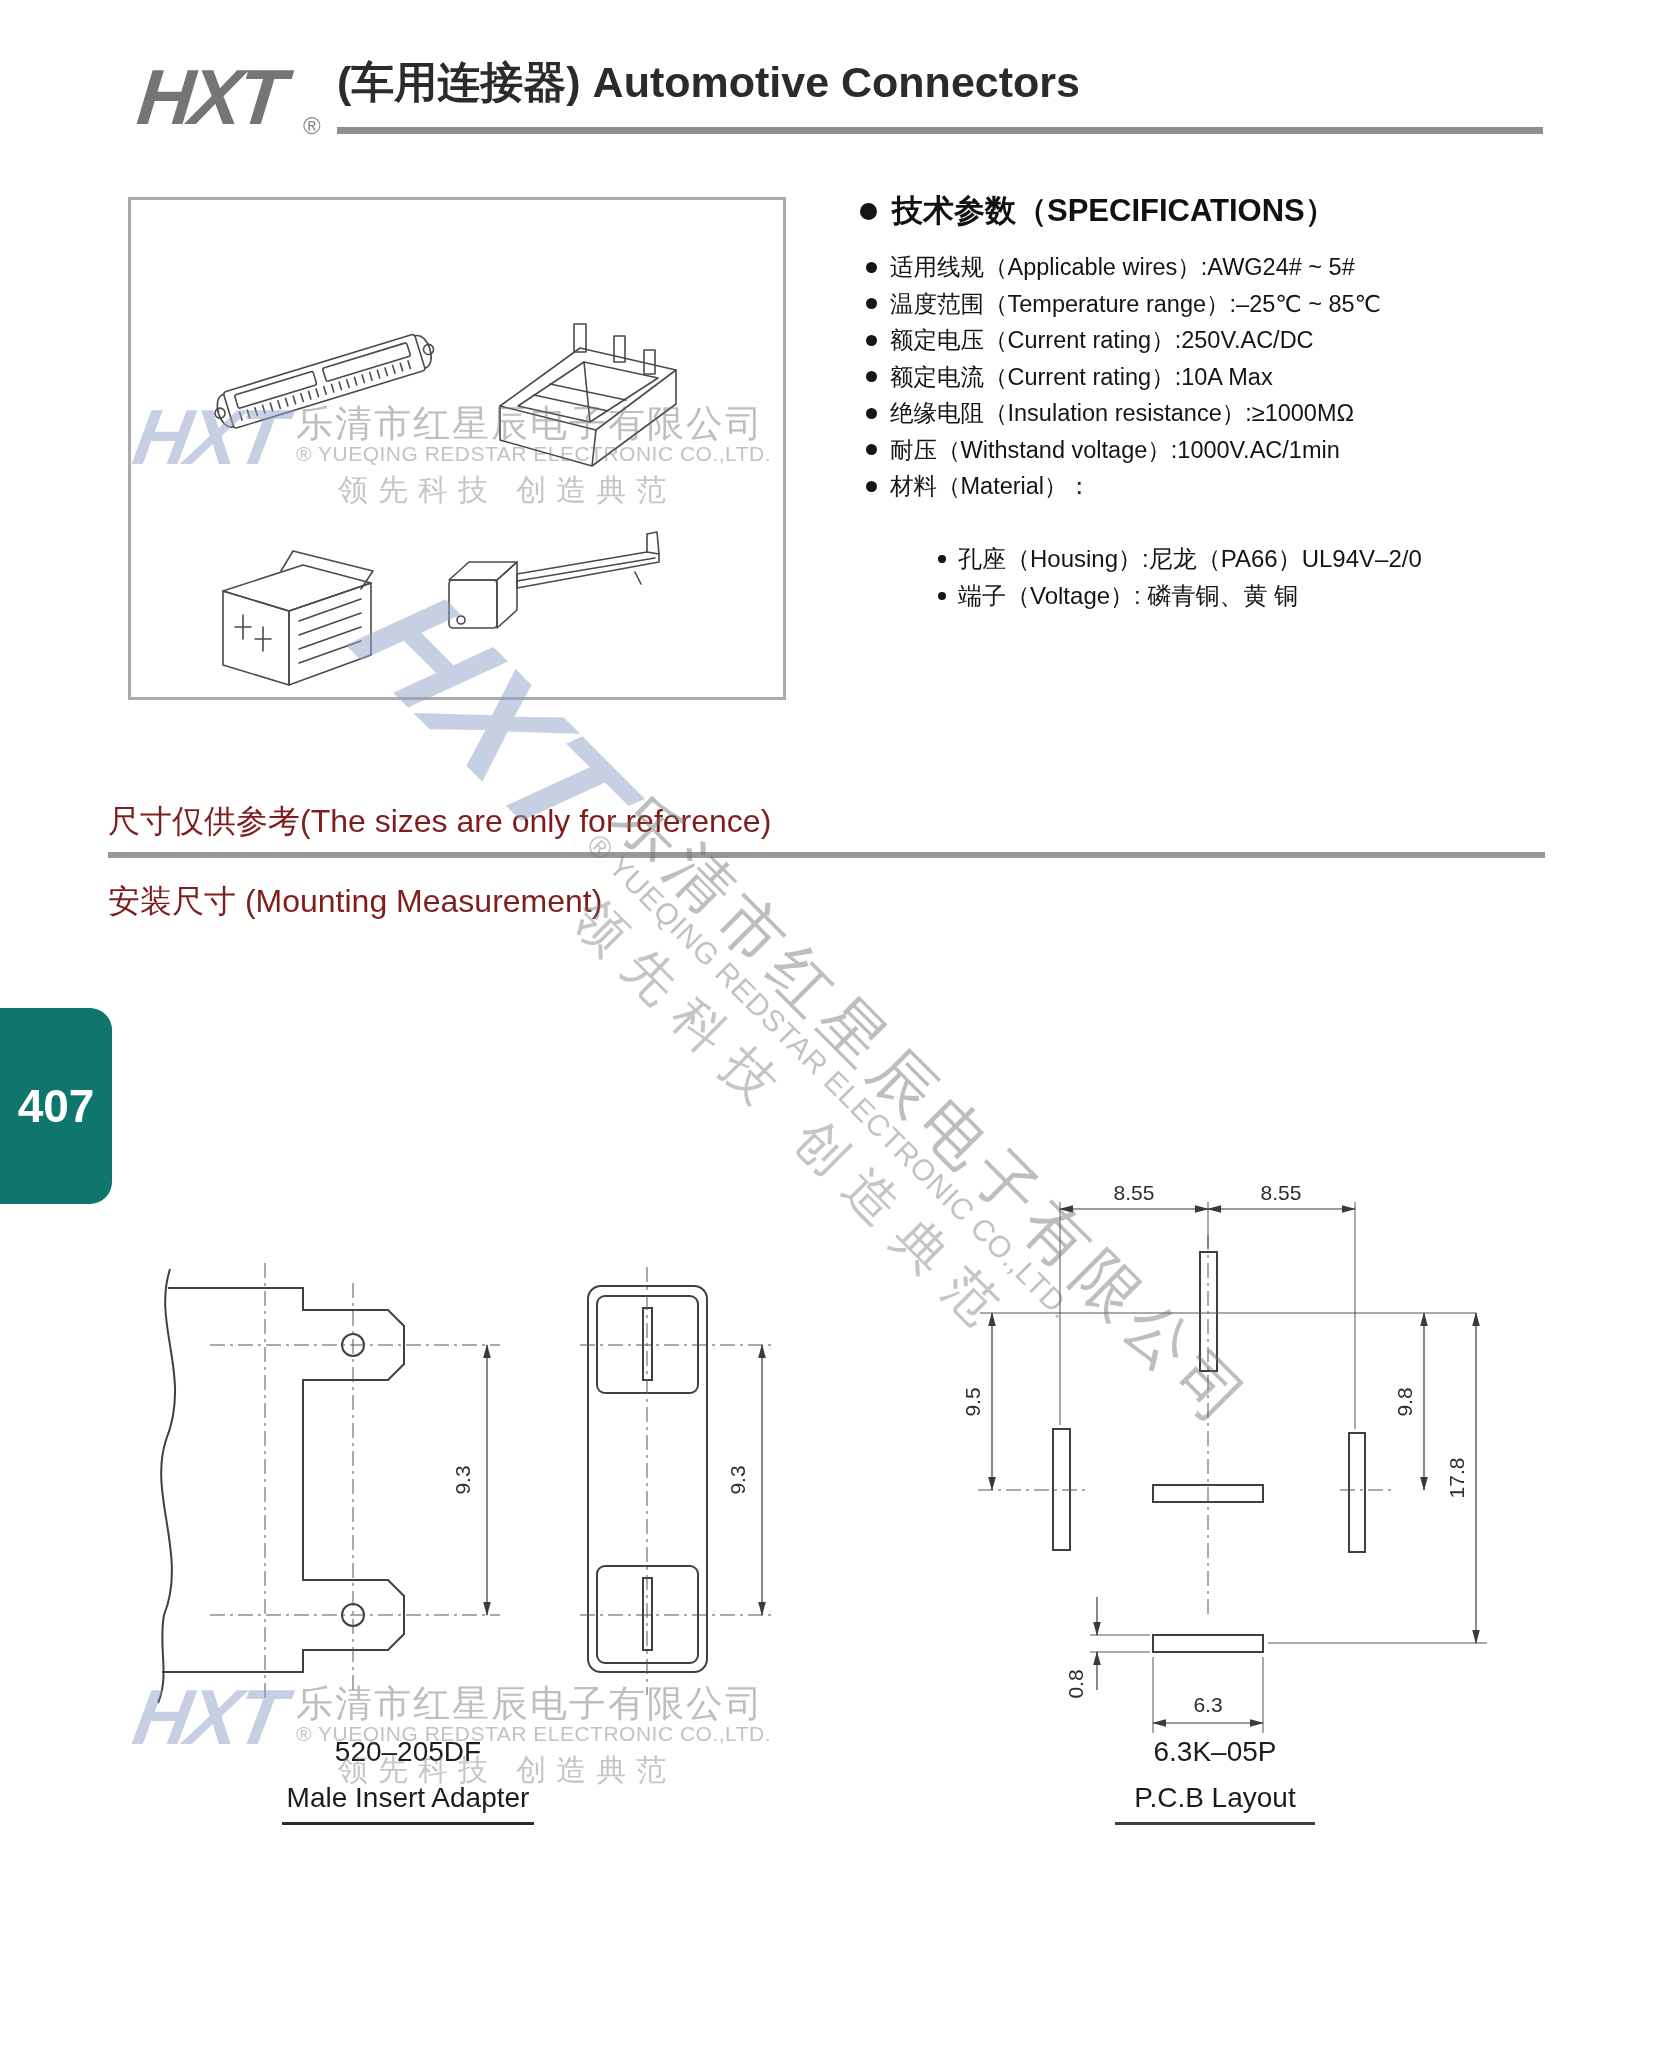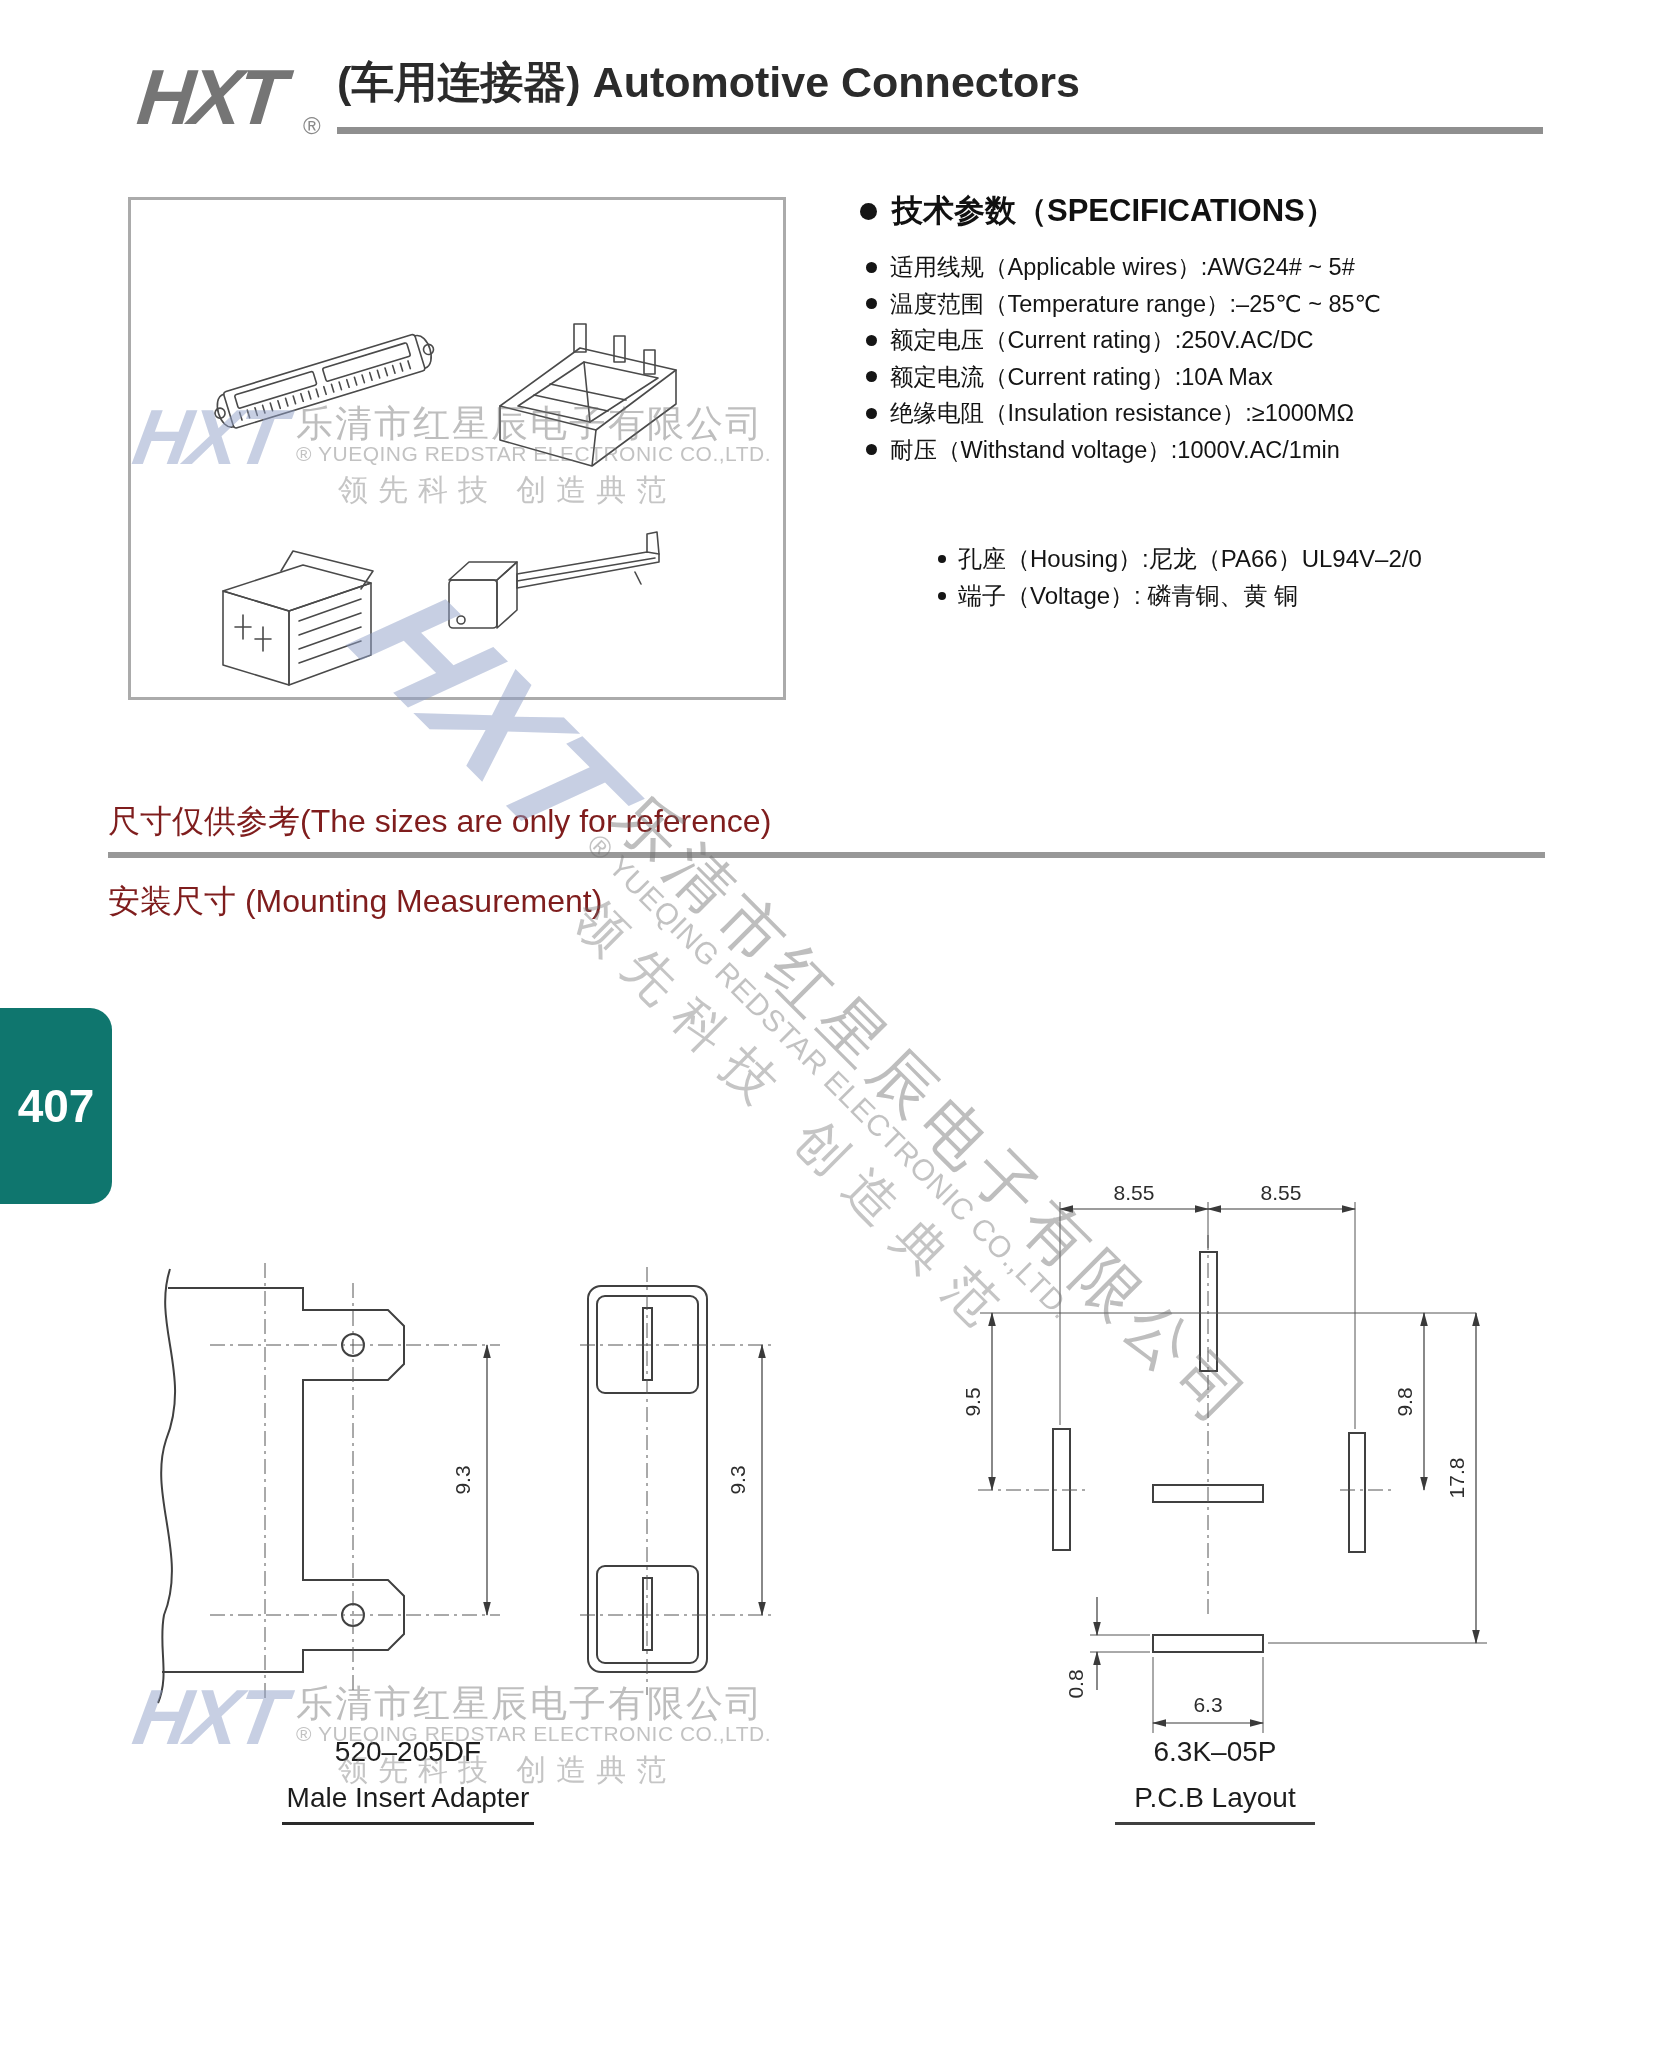--- a/index.html
+++ b/index.html
@@ -182,20 +182,24 @@
       <span>额定电流（Current rating）:10A Max</span>
     </li>
       <li>
       <span class="dot-sm"></span>
       <span>绝缘电阻（Insulation resistance）:≥1000MΩ</span>
     </li>
       <li>
       <span class="dot-sm"></span>
       <span>耐压（Withstand voltage）:1000V.AC/1min</span>
     </li>
+      <li>
+      <span class="dot-sm"></span>
+      <span>材料（Material）：</span>
+    </li>
     </ul>
 
   <ul class="material-list">
 
   <li>
       <span class="dot-tiny"></span>
       <span>孔座（Housing）:尼龙（PA66）UL94V–2/0</span>
     </li>
       <li>
       <span class="dot-tiny"></span>

